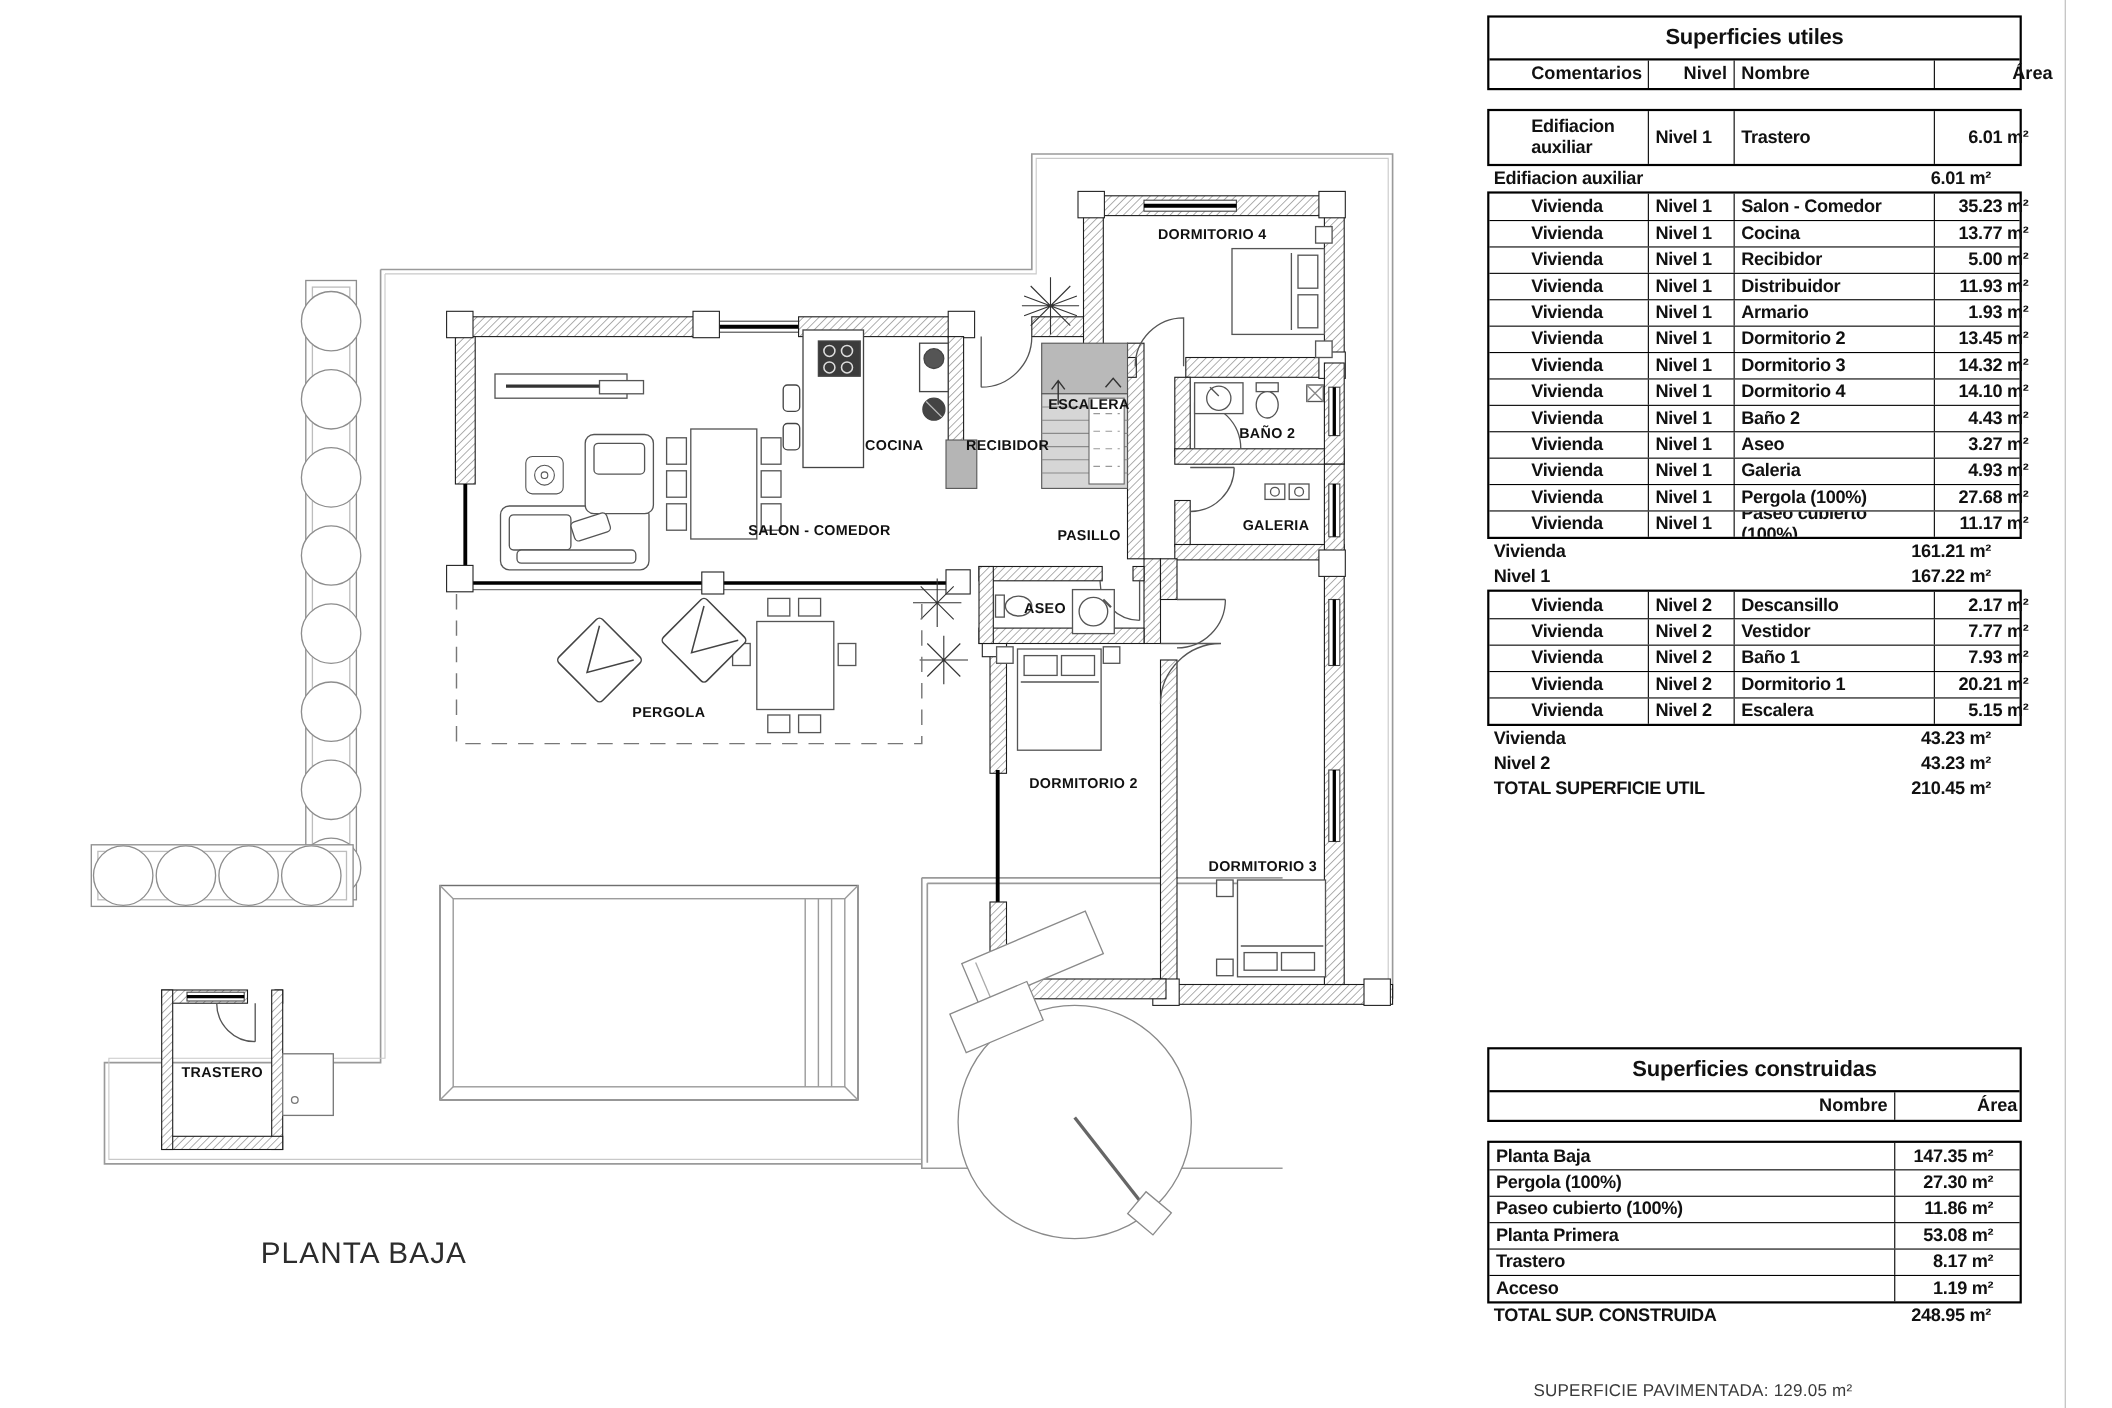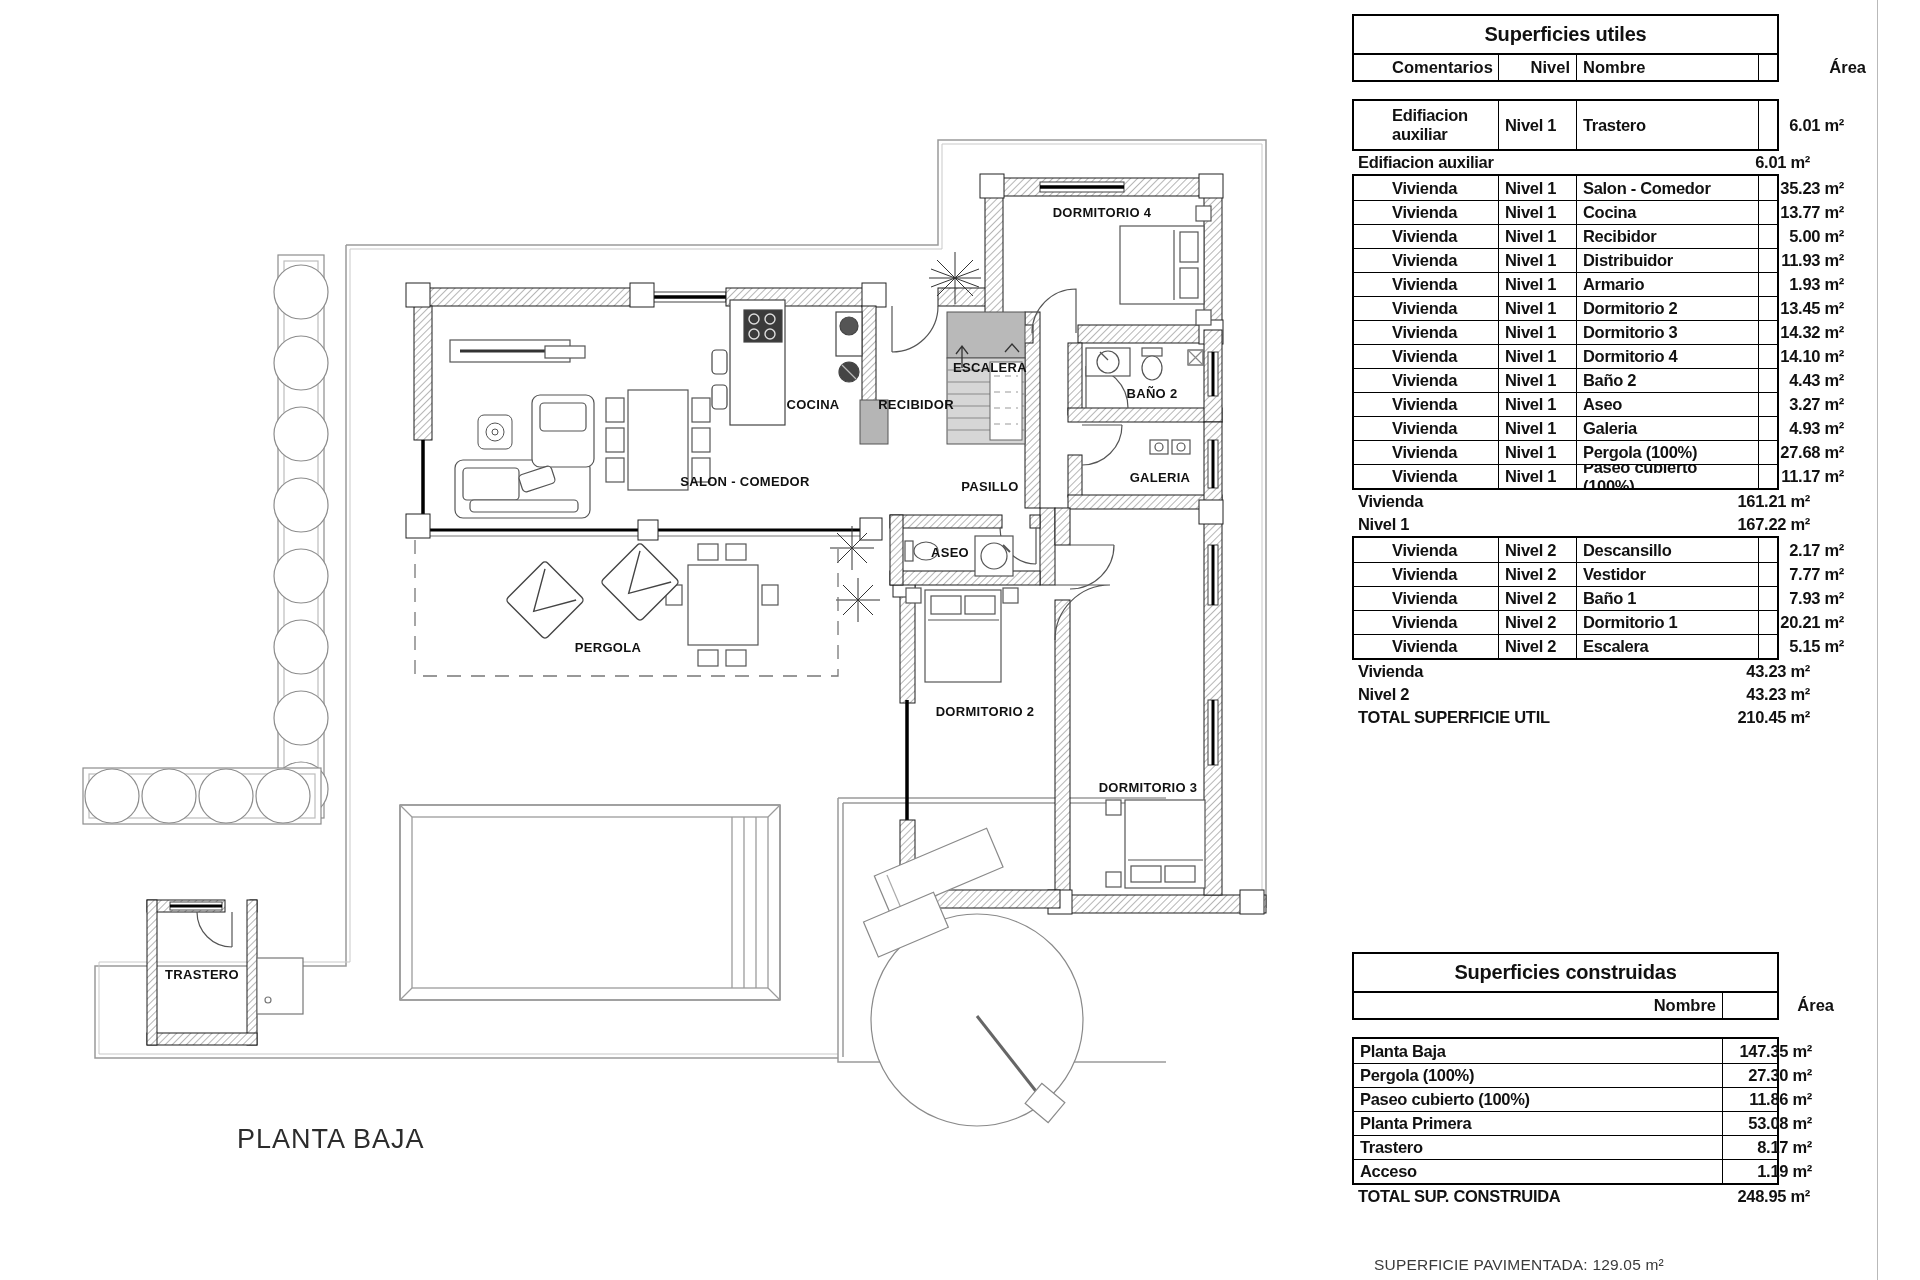--- a/index.html
+++ b/index.html
@@ -4,21 +4,21 @@
 <style>
   html,body{margin:0;padding:0;background:#ffffff;}
   .sheet{
     position:relative;width:1920px;height:1280px;background:#fff;overflow:hidden;
     font-family:"Liberation Sans",sans-serif;color:#111;
   }
   .sheet-edge{position:absolute;top:0;bottom:0;width:1px;background:#b9b9b9;}
   
   .panel{position:absolute;left:1352px;top:0;width:486px;}
   .tbl{position:absolute;left:0;width:486px;}
-  .block{border:2px solid #000;box-sizing:border-box;width:427px;}
+  .block{border:2px solid #000;box-sizing:border-box;width:486px;}
   .trow{display:grid;align-items:center;box-sizing:border-box;}
   .u-cols{grid-template-columns:112px 78px 182px 114px;padding-left:32px;}
   .c-cols{grid-template-columns:368px 118px;}
   .trow > div{box-sizing:border-box;padding:1px 6px;overflow:hidden;}
   .bordered .trow{border-top:1.5px solid #000;}
   .bordered .trow:first-child{border-top:none;}
   .bordered .u-cols > div{border-left:1.5px solid #000;height:100%;display:flex;align-items:center;}
   .bordered .u-cols > div:first-child{border-left:none;}
   .bordered .c-cols > div{border-left:1.5px solid #000;height:100%;display:flex;align-items:center;}
   .bordered .c-cols > div:first-child{border-left:none;}
@@ -26,21 +26,21 @@
   .area-cell{justify-content:flex-end;padding-right:28px !important;}
   .ttl{font-weight:bold;font-size:20px;text-align:center;padding:7px 0;letter-spacing:-0.2px;}
   .hdr{border-top:2px solid #000;}
   .hdr .hc{font-weight:bold;font-size:16.5px;}
   .center{text-align:right;justify-content:center !important;}
   .subrow{display:grid;grid-template-columns:1fr 114px;align-items:center;box-sizing:border-box;
           font-weight:bold;font-size:16.5px;letter-spacing:-0.3px;padding:0;}
   .subrow .sl{padding:2px 6px;}
   .subrow .sa{text-align:right;padding-right:28px;}
   .gap{height:17px;}
-  .footnote{position:absolute;font-size:15.5px;color:#3a3a3a;font-weight:normal;letter-spacing:0.2px;}
+  .footnote{position:absolute;font-size:15.5px;color:#3a3a3a;font-weight:normal;letter-spacing:0.2px;margin-left:20px;}
   
   .plan{position:absolute;left:0;top:0;}
   text.rl{font-family:"Liberation Sans",sans-serif;font-weight:bold;font-size:13px;fill:#111;letter-spacing:0.3px;text-anchor:middle;}
   text.big{font-family:"Liberation Sans",sans-serif;font-size:27px;fill:#2c2c2c;letter-spacing:1px;}
 </style>
 </head>
 <body>
 
 <div class="sheet">
 

